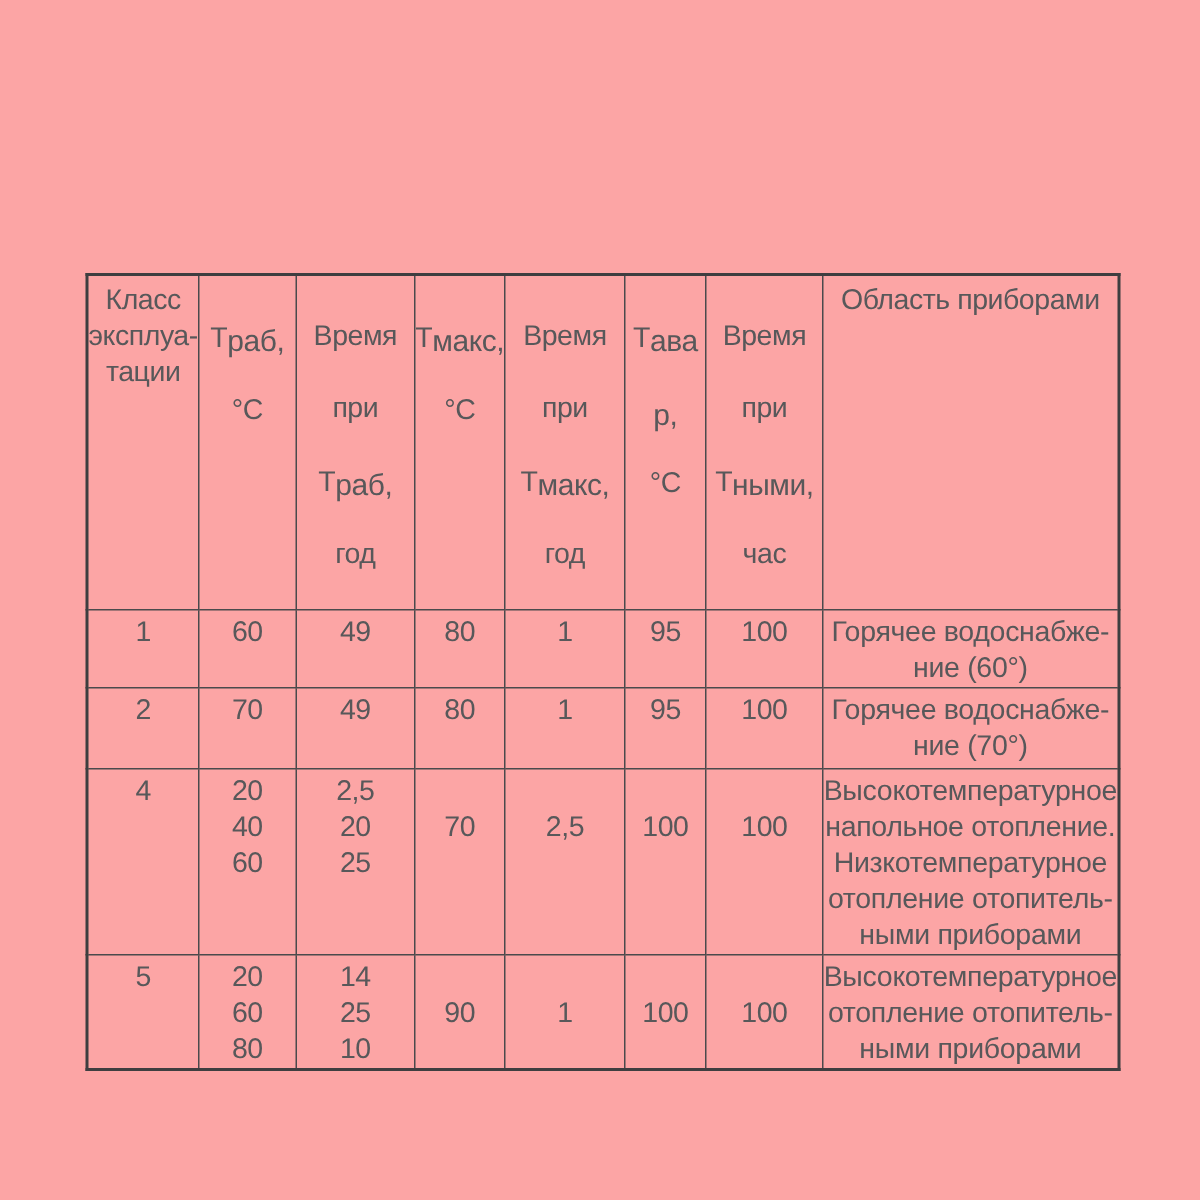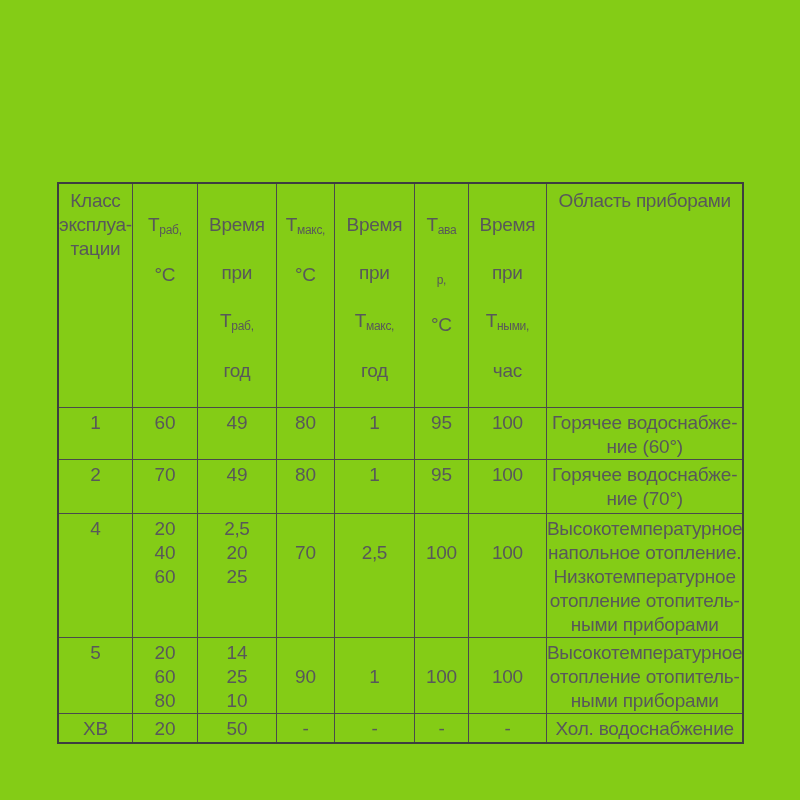--- a/index.html
+++ b/index.html
@@ -4,21 +4,21 @@
 <style>
   html, body {
     margin: 0;
     padding: 0;
     background: #ffffff;
   }
   .sheet {
     position: relative;
     width: 800px;
     height: 800px;
-    background: #84cc16;
+    background: #fca5a5;
     font-family: "Liberation Sans", sans-serif;
     overflow: hidden;
   }
   .tbl-wrap {
     position: absolute;
     left: 57px;
     top: 182px;
   }
   table.opclass {
     border-collapse: collapse;
@@ -42,21 +42,21 @@
   table.opclass th {
     padding-top: 5px;
   }
   td.area-cell {
     font-size: 18px;
     letter-spacing: -0.2px;
     padding-left: 1px;
     padding-right: 1px;
   }
   .sub {
-    font-size: 12px;
+    font-size: 20px;
     position: relative;
     top: 3px;
   }
   tr.rh  { height: 104px; }
   tr.r1  { height: 48px;  }
   tr.r2  { height: 54px;  }
   tr.r4  { height: 123px; }
   tr.r5  { height: 74px;  }
   tr.rxb { height: 29px;  }
 </style>
@@ -177,26 +177,16 @@
 1</td>
         <td>&nbsp;
 100</td>
         <td>&nbsp;
 100</td>
         <td class="area-cell">Высокотемпературное
 отопление отопитель-
 ными приборами</td>
       </tr>
 
-      <tr class="rxb">
-        <td>ХВ</td>
-        <td>20</td>
-        <td>50</td>
-        <td>-</td>
-        <td>-</td>
-        <td>-</td>
-        <td>-</td>
-        <td class="area-cell">Хол. водоснабжение</td>
-      </tr>
     </tbody>
       </table>
   </div>
 </div>
 
 </body></html>

